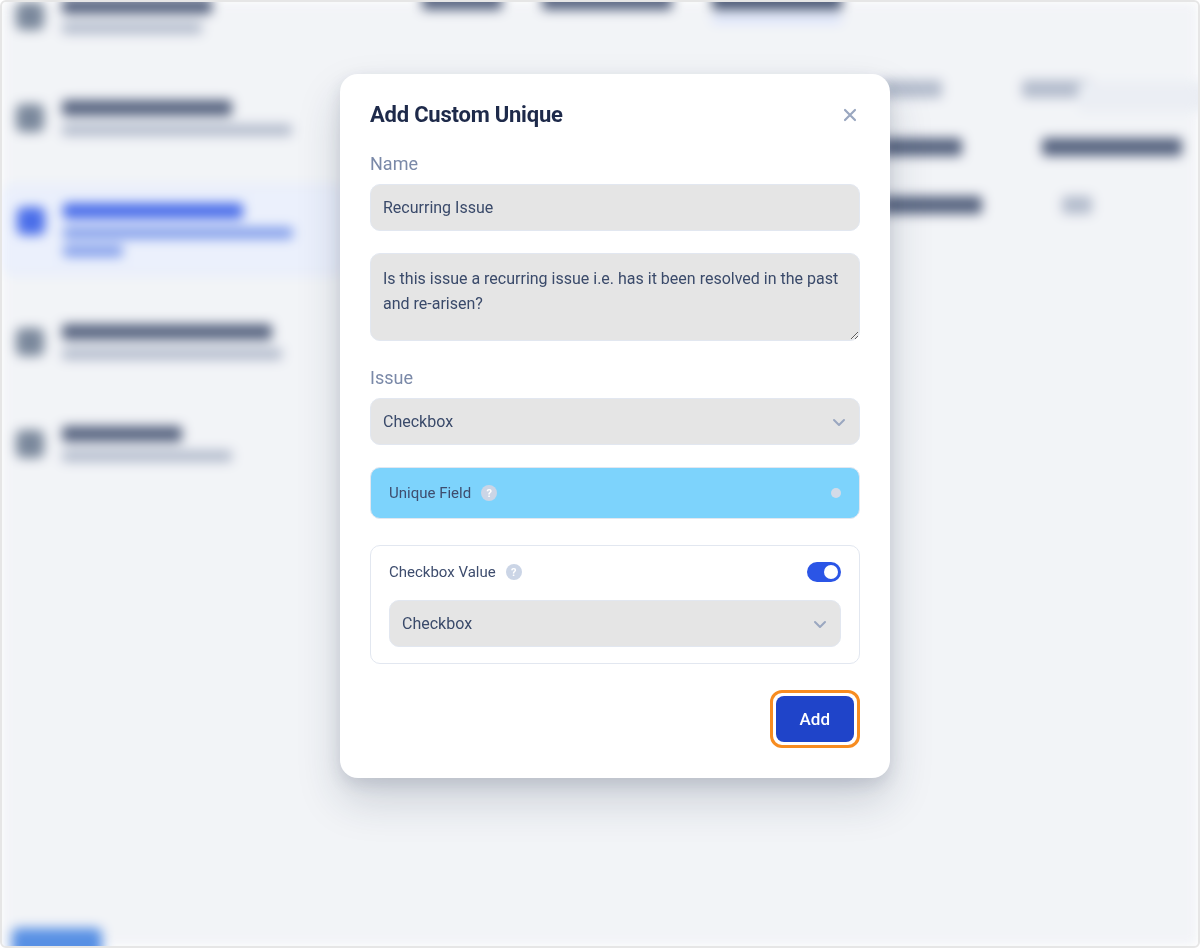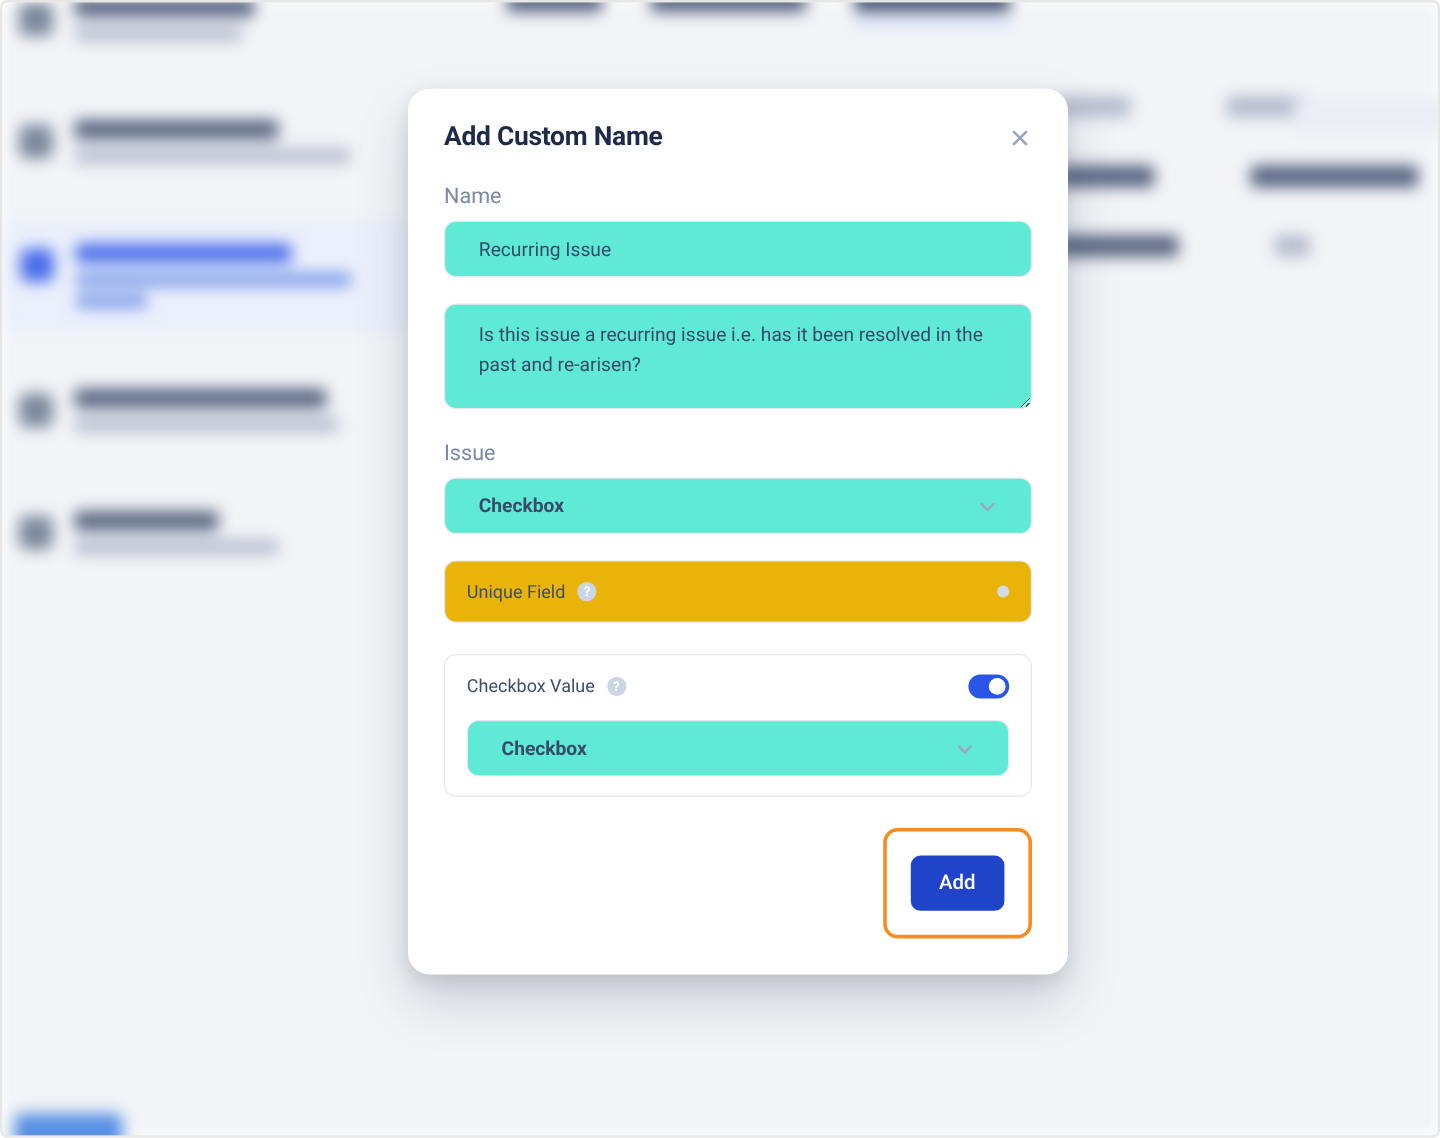--- a/index.html
+++ b/index.html
@@ -54,42 +54,42 @@
   }
   .modal-header{display:flex;align-items:center;justify-content:space-between;margin-bottom:26px;}
   .modal-title{font-size:22px;font-weight:700;letter-spacing:-0.01em;}
   .close-btn{background:none;border:none;cursor:pointer;color:#9aa7c0;padding:2px;line-height:1;}
   .close-btn svg{display:block;}
 
   .form-label{font-size:18px;color:var(--muted);margin-bottom:10px;}
   .form-group{margin-bottom:22px;}
   .input, .textarea, .select-box{
     width:100%;border:1px solid var(--border);border-radius:10px;
-    padding:13px 28px;font-size:16px;color:#3a4a6a;background:#5eead4;
+    padding:13px 12px;font-size:16px;color:#3a4a6a;background:#e5e5e5;
     font-family:inherit;outline:none;
   }
   .textarea{resize:vertical;height:88px;line-height:1.55;}
-  .select-box{display:flex;align-items:center;justify-content:space-between;cursor:pointer;font-weight:bold;}
+  .select-box{display:flex;align-items:center;justify-content:space-between;cursor:pointer;}
   .select-box .chev{color:var(--muted2);}
 
   .panel{
     border:1px solid var(--border);border-radius:10px;padding:16px 18px;
     margin-bottom:26px;
   }
-  .panel.disabled{background:#eab308;}
+  .panel.disabled{background:#7dd3fc;}
   .panel-header{display:flex;align-items:center;justify-content:space-between;}
   .panel-title{display:flex;align-items:center;gap:10px;font-size:15px;color:#3e4d6e;}
   .help-ic{width:16px;height:16px;border-radius:50%;background:#cbd5e6;color:#fff;display:inline-flex;align-items:center;justify-content:center;font-size:11px;font-weight:700;}
   .status-dot{width:10px;height:10px;border-radius:50%;background:#d4dbe8;}
   .toggle{width:34px;height:20px;border-radius:20px;background:var(--primary);position:relative;cursor:pointer;}
   .toggle::after{content:"";position:absolute;width:14px;height:14px;background:#fff;border-radius:50%;top:3px;right:3px;}
   .panel .select-box{margin-top:18px;}
 
   .modal-footer{display:flex;justify-content:flex-end;margin-top:10px;}
-  .add-wrap{display:inline-block;border:3px solid var(--highlight);border-radius:12px;padding:20px;}
+  .add-wrap{display:inline-block;border:3px solid var(--highlight);border-radius:12px;padding:3px;}
   .add-btn{
     background:var(--primary-dark);color:#fff;border:none;border-radius:8px;
     padding:13px 24px;font-size:17px;font-weight:500;cursor:pointer;font-family:inherit;
   }
 
   .chev svg{display:block;}
 </style>
 </head>
 <body>
 
@@ -155,21 +155,21 @@
         <div class="bg-cell light" style="width:30px;"></div>
       </div>
     </div>
     <div class="bg-bottom-btn"></div>
   </div>
 </div>
 <div class="scrim"></div>
 
 <div class="modal">
   <div class="modal-header">
-    <div class="modal-title">Add Custom Name</div>
+    <div class="modal-title">Add Custom Unique</div>
     <button class="close-btn" aria-label="Close">
       <span>
         <svg width="16" height="16" viewBox="0 0 16 16">
             <path d="M3 3 L13 13 M13 3 L3 13" stroke="currentColor" stroke-width="2.2" stroke-linecap="round"></path>
           </svg>
       </span>
     </button>
   </div>
 
   <div class="form-group">

